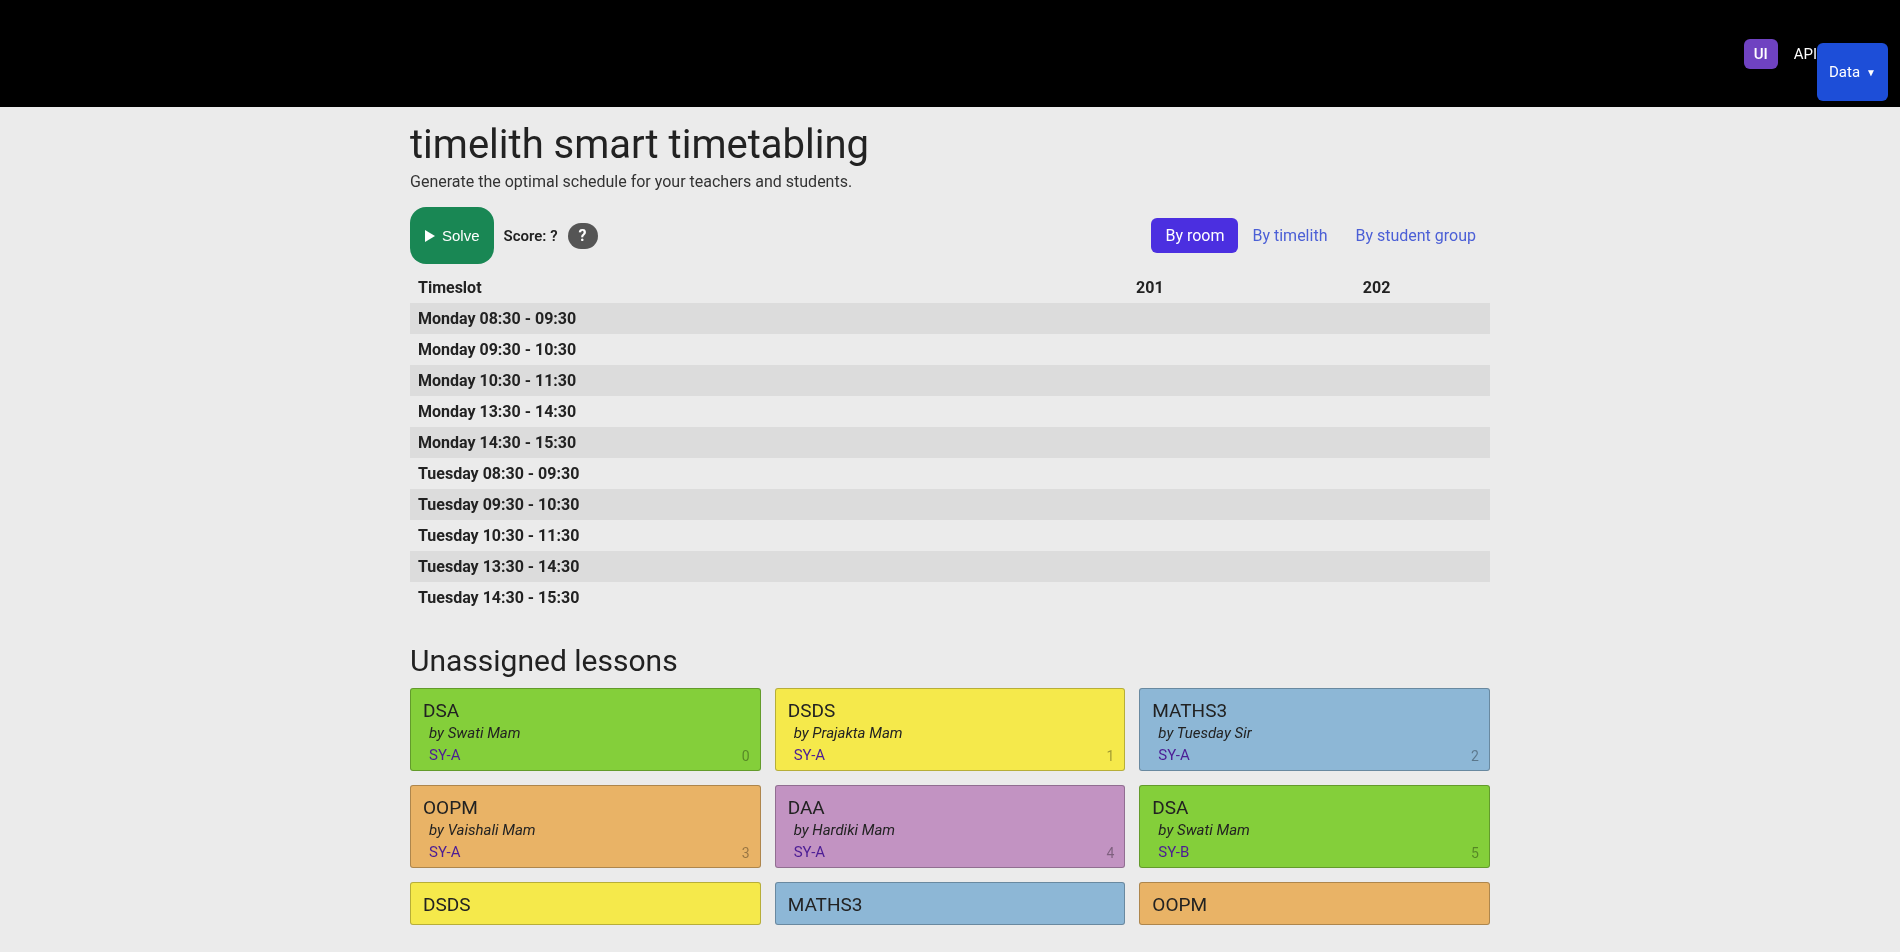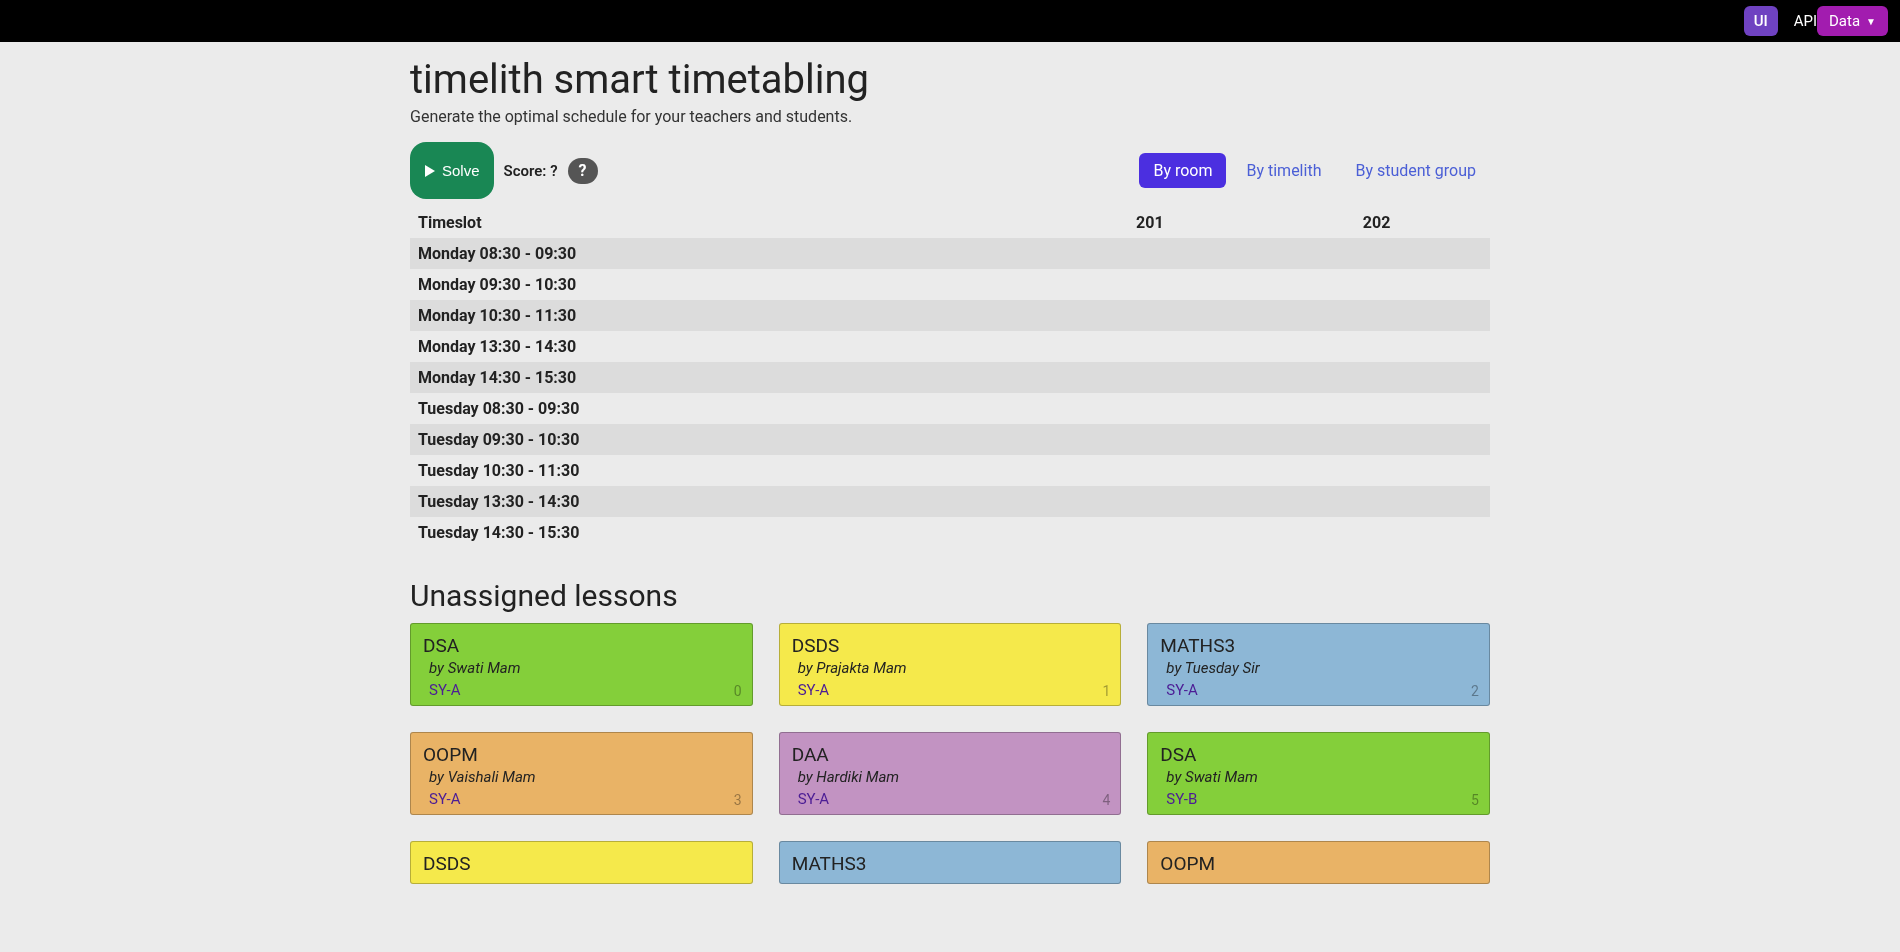--- a/index.html
+++ b/index.html
@@ -30,29 +30,30 @@
       padding: 6px 10px;
       border-radius: 6px;
       font-size: 15px;
       font-weight: 500;
     }
     .nav-api {
       color: #fff;
       font-size: 15px;
     }
     .nav-data {
-      background: #a21caf;
-      color: #fff;
-      padding: 6px 12px;
+      background: #1d4ed8;
+      color: #fff;
+      padding: 20px 12px;
       border-radius: 6px;
       font-size: 15px;
       display: flex;
       align-items: center;
       gap: 6px;
       cursor: pointer;
+      margin-top: 37px;
     }
     .nav-data-caret {
       font-size: 10px;
     }
     .container {
       max-width: 1080px;
       margin: 0 auto;
       padding: 14px 0 40px 0;
     }
     .page-title {
@@ -107,21 +108,20 @@
       border-radius: 13px;
       display: flex;
       align-items: center;
       justify-content: center;
       font-weight: 700;
       font-size: 16px;
       cursor: pointer;
     }
     .view-tabs {
       display: flex;
-      gap: 6px;
     }
     .view-tab {
       padding: 8px 14px;
       border-radius: 6px;
       font-size: 16px;
       cursor: pointer;
       color: #4b5fd6;
     }
     .view-tab.active {
       background: #4b2fe0;
@@ -157,21 +157,21 @@
     }
     .unassigned-title {
       font-size: 30px;
       font-weight: 400;
       color: #222;
       margin-bottom: 10px;
     }
     .lessons-grid {
       display: grid;
       grid-template-columns: repeat(3, 1fr);
-      gap: 26px;
+      gap: 14px;
     }
     .lesson-card {
       border: 1px solid rgba(0,0,0,0.25);
       border-radius: 3px;
       padding: 10px 12px 6px 12px;
       position: relative;
     }
     .lesson-subject {
       font-size: 19px;
       font-weight: 400;

